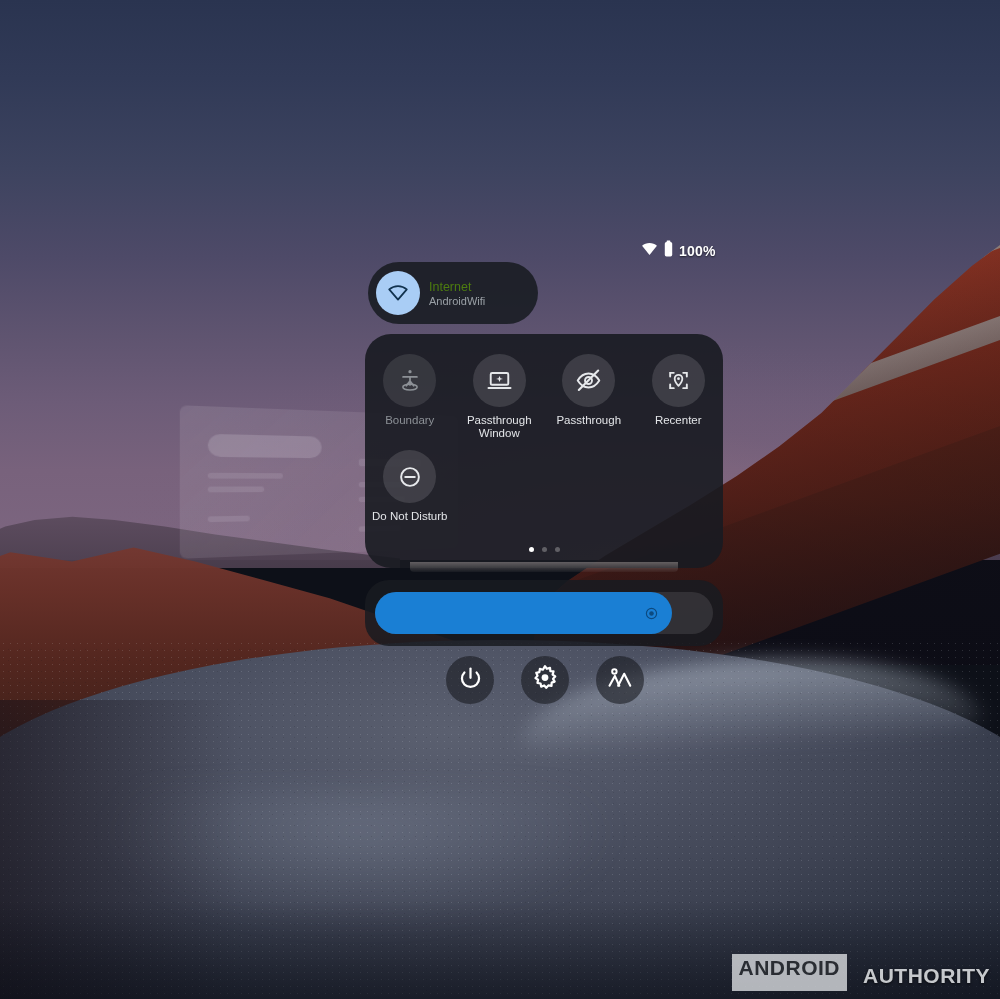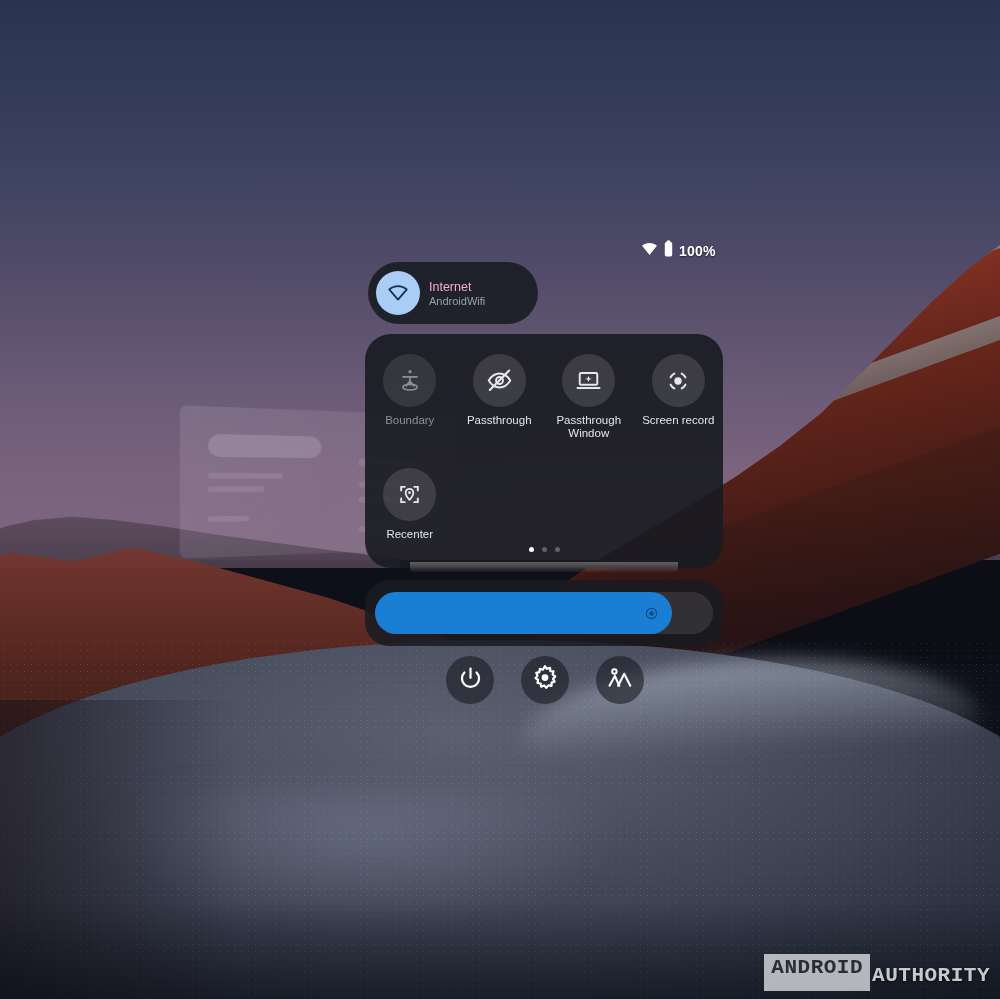--- a/index.html
+++ b/index.html
@@ -198,39 +198,39 @@
     padding-left: 8px; gap: 9px;
   }
   .big-tile-icon {
     width: 44px; height: 44px; border-radius: 50%;
     background: #a9cdf5;
     display: flex; align-items: center; justify-content: center;
     flex: 0 0 44px;
   }
   .big-tile-text { display: flex; flex-direction: column; gap: 1px; overflow: hidden; }
   .big-tile-title {
-    font-size: 12.5px; color: #f9a8d4; font-weight: 500; white-space: nowrap;
+    font-size: 12.5px; color: #4d7c0f; font-weight: 500; white-space: nowrap;
   }
   .big-tile-sub {
     font-size: 11px; color: #9aa0a6; white-space: nowrap;
   }
 
   
   .qs-panel {
     position: absolute;
     left: 365px; top: 334px;
     width: 358px; height: 234px;
     background: rgba(24,27,33,0.90);
     border-radius: 26px;
     padding-top: 12px;
   }
   .qs-grid {
     display: grid;
     grid-template-columns: repeat(4, 1fr);
-    row-gap: 20px;
+    row-gap: 2px;
   }
   .qs-tile {
     display: flex; flex-direction: column; align-items: center; gap: 7px;
     padding-top: 8px;
   }
   .qs-circle {
     width: 53px; height: 53px; border-radius: 50%;
     display: flex; align-items: center; justify-content: center;
     background: rgba(255,255,255,0.13);
   }
@@ -298,22 +298,22 @@
   .action-btn {
     width: 48px; height: 48px; border-radius: 50%;
     display: flex; align-items: center; justify-content: center;
     background: rgba(22,24,30,0.58);
   }
 
   
   .watermark {
     position: absolute;
     right: 8px; bottom: 8px;
-    display: flex; align-items: stretch; gap: 2px;
-    font-family: Liberation Mono, monospace;
+    display: flex; align-items: stretch; gap: 16px;
+    font-family: Liberation Sans, sans-serif;
   }
   .wm-a {
     background: rgba(214,216,220,0.82);
     color: #2a2d33;
     font-size: 21px; font-weight: bold; letter-spacing: 0.5px;
     padding: 2px 7px 3px 7px;
     line-height: 24px;
   }
   .wm-b {
     color: rgba(224,226,230,0.88);
@@ -407,75 +407,70 @@
             <path d="M5.6 8.2 H18.4 M12 8.2 V15.6 M12 12 L8.6 16.4 M12 12 L15.4 16.4" stroke="#8d9197" stroke-width="1.6" stroke-linecap="round" fill="none"></path>
             <ellipse cx="12" cy="17.6" rx="6.6" ry="2.7" fill="none" stroke="#8d9197" stroke-width="1.4"></ellipse>
           </svg>
         </div>
         <span class="qs-label dim">Boundary</span>
       </div>
 
       <div class="qs-tile">
         <div class="qs-circle">
           <svg width="27" height="27" viewBox="0 0 24 24">
+            <rect x="4.2" y="5.4" width="15.6" height="10.4" rx="1.2" fill="none" stroke="#e6e8eb" stroke-width="1.7"></rect>
+            <path d="M2.2 18.6 H21.8" stroke="#e6e8eb" stroke-width="1.7" stroke-linecap="round"></path>
+            <path d="M12 7.9 L12.9 10.1 L15.1 10.6 L12.9 11.2 L12 13.4
+                     L11.1 11.2 L8.9 10.6 L11.1 10.1 Z" fill="#e6e8eb"></path>
+          </svg>
+        </div>
+        <span class="qs-label">Passthrough Window</span>
+      </div>
+
+      <div class="qs-tile">
+        <div class="qs-circle">
+          <svg width="27" height="27" viewBox="0 0 24 24">
             <path d="M2.4 12 C5 7.8 8.4 5.8 12 5.8 C15.6 5.8 19 7.8 21.6 12
                      C19 16.2 15.6 18.2 12 18.2 C8.4 18.2 5 16.2 2.4 12 Z" fill="none" stroke="#e6e8eb" stroke-width="1.7" stroke-linejoin="round"></path>
             <circle cx="12" cy="12" r="3.1" fill="none" stroke="#e6e8eb" stroke-width="1.7"></circle>
             <path d="M3.4 20.4 L20.6 3.2" stroke="#e6e8eb" stroke-width="1.9" stroke-linecap="round"></path>
           </svg>
         </div>
         <span class="qs-label">Passthrough</span>
       </div>
 
-      <div class="qs-tile">
-        <div class="qs-circle">
-          <svg width="27" height="27" viewBox="0 0 24 24">
-            <rect x="4.2" y="5.4" width="15.6" height="10.4" rx="1.2" fill="none" stroke="#e6e8eb" stroke-width="1.7"></rect>
-            <path d="M2.2 18.6 H21.8" stroke="#e6e8eb" stroke-width="1.7" stroke-linecap="round"></path>
-            <path d="M12 7.9 L12.9 10.1 L15.1 10.6 L12.9 11.2 L12 13.4
-                     L11.1 11.2 L8.9 10.6 L11.1 10.1 Z" fill="#e6e8eb"></path>
-          </svg>
-        </div>
-        <span class="qs-label">Passthrough Window</span>
-      </div>
-
-
-      <div class="qs-tile">
-        <div class="qs-circle">
-          <svg width="26" height="26" viewBox="0 0 24 24">
-            <circle cx="12" cy="12" r="3.4" fill="#e6e8eb"></circle>
-            <g fill="none" stroke="#e6e8eb" stroke-width="1.9" stroke-linecap="round">
-              <path d="M5.2 8.6 A8 8 0 0 1 8.6 5.2"></path>
-              <path d="M15.4 5.2 A8 8 0 0 1 18.8 8.6"></path>
-              <path d="M18.8 15.4 A8 8 0 0 1 15.4 18.8"></path>
-              <path d="M8.6 18.8 A8 8 0 0 1 5.2 15.4"></path>
-            </g>
-          </svg>
-        </div>
-        <span class="qs-label">Screen record</span>
-      </div>
+
 
       <div class="qs-tile">
         <div class="qs-circle">
           <svg width="27" height="27" viewBox="0 0 24 24">
             <path d="M12 7.0 C13.9 7.0 15.4 8.5 15.4 10.4 C15.4 13.0 12 16.8 12 16.8
                      C12 16.8 8.6 13.0 8.6 10.4 C8.6 8.5 10.1 7.0 12 7.0 Z" fill="none" stroke="#e6e8eb" stroke-width="1.6" stroke-linejoin="round"></path>
             <circle cx="12" cy="10.4" r="1.25" fill="#e6e8eb"></circle>
             <g fill="none" stroke="#e6e8eb" stroke-width="1.7" stroke-linecap="round">
               <path d="M4.6 8.4 V5.2 H7.8"></path>
               <path d="M16.2 5.2 H19.4 V8.4"></path>
               <path d="M19.4 15.6 V18.8 H16.2"></path>
               <path d="M7.8 18.8 H4.6 V15.6"></path>
             </g>
           </svg>
         </div>
         <span class="qs-label">Recenter</span>
       </div>
 
 
+      <div class="qs-tile">
+        <div class="qs-circle">
+          <svg width="26" height="26" viewBox="0 0 24 24">
+            <circle cx="12" cy="12" r="8.2" fill="none" stroke="#e6e8eb" stroke-width="1.8"></circle>
+            <path d="M7.6 12 H16.4" stroke="#e6e8eb" stroke-width="1.8" stroke-linecap="round"></path>
+          </svg>
+        </div>
+        <span class="qs-label">Do Not Disturb</span>
+      </div>
 
     </div>
 
     <div class="qs-dots">
       <span class="dot on"></span>
       <span class="dot"></span>
       <span class="dot"></span>
     </div>
   </div>
 

